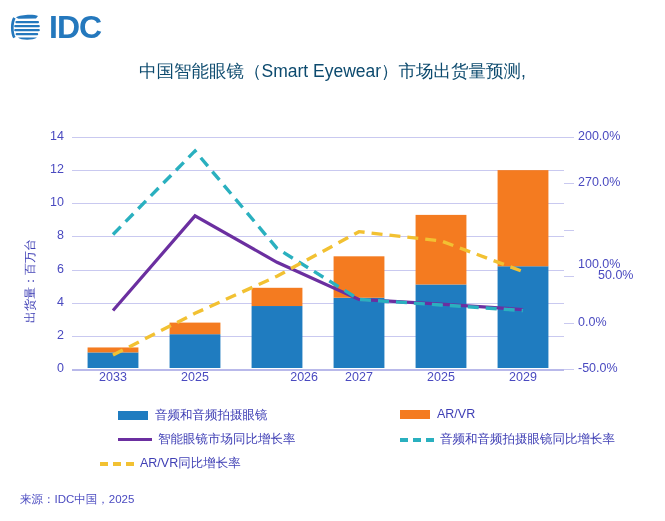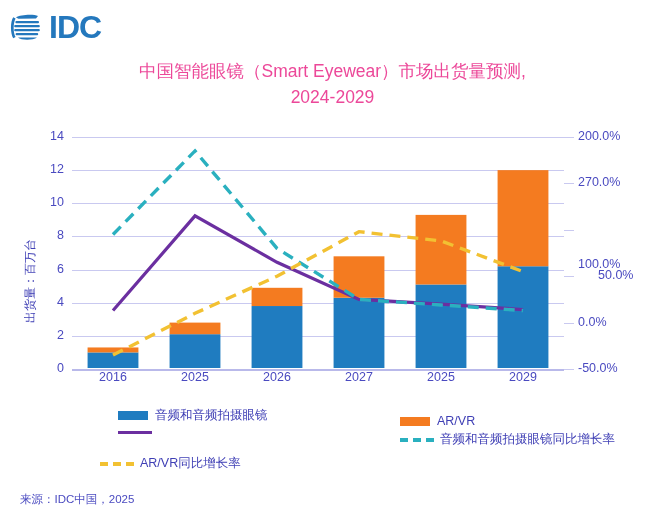--- a/index.html
+++ b/index.html
@@ -16,21 +16,21 @@
   #logo .globe{width:38px;height:38px;position:relative;margin-right:1px;}
   #logo .wordmark{
     font-size:32px;font-weight:700;letter-spacing:-1px;
     color:#2478bd;line-height:38px;
     font-family:"Liberation Sans","DejaVu Sans",sans-serif;
   }
   
   #title{
     position:absolute;left:40px;top:58px;width:585px;
     text-align:center;font-size:17.5px;line-height:26px;
-    color:#ec4899;font-weight:400;
+    color:#0c4a6e;font-weight:400;
   }
   #title .l2{display:block;}
   
   #plot-wrap{position:absolute;left:0;top:128px;width:665px;height:265px;}
   #ylabel-left{
     position:absolute;left:22px;top:195px;
     font-size:12px;color:#3f3fb5;
     transform:rotate(-90deg);transform-origin:left top;
     white-space:nowrap;
   }
@@ -71,21 +71,20 @@
         <path d="M8 29.5 L27 29.5 C23 32.5 11 32.5 8 29.5 Z"></path>
         <path d="M3.2 9.2 C0.2 13.5 0.2 25.5 3.2 30.2 L5.6 29 C3 24.6 3 14.8 5.6 10.4 Z"></path>
       </g>
     </svg>
   </span>
   <span class="wordmark">IDC</span>
 </div>
 
 <div id="title">
   <span>中国智能眼镜（Smart Eyewear）市场出货量预测,</span>
-  <span class="l2">2024-2029</span>
 </div>
 
 <div id="plot-wrap">
 
   <div id="ylabel-left">出货量：百万台</div>
 
   <div id="grid-layer">
       <div class="gridline" style="top: 9px;"></div>
       <div class="gridline" style="top: 42.1429px;"></div>
       <div class="gridline" style="top: 75.2857px;"></div>
@@ -113,23 +112,23 @@
       <div class="ytick right" style="left: 578px; top: 93.8px; margin-top: 35px;">100.0%</div>
       <div style="position: absolute; left: 564px; width: 10px; height: 1px; background: rgb(201, 201, 240); top: 101.8px;"></div>
       <div class="ytick right" style="left: 578px; top: 140.2px; margin-left: 20px;">50.0%</div>
       <div style="position: absolute; left: 564px; width: 10px; height: 1px; background: rgb(201, 201, 240); top: 148.2px;"></div>
       <div class="ytick right" style="left: 578px; top: 186.6px;">0.0%</div>
       <div style="position: absolute; left: 564px; width: 10px; height: 1px; background: rgb(201, 201, 240); top: 194.6px;"></div>
       <div class="ytick right" style="left: 578px; top: 233px;">-50.0%</div>
       <div style="position: absolute; left: 564px; width: 10px; height: 1px; background: rgb(201, 201, 240); top: 241px;"></div>
     </div>
   <div id="xtick-layer">
-      <div class="xtick" style="left: 72px;">2016</div>
+      <div class="xtick" style="left: 72px;">2033</div>
       <div class="xtick" style="left: 154px;">2025</div>
-      <div class="xtick" style="left: 236px;">2026</div>
+      <div class="xtick" style="left: 236px; text-align: right;">2026</div>
       <div class="xtick" style="left: 318px;">2027</div>
       <div class="xtick" style="left: 400px;">2025</div>
       <div class="xtick" style="left: 482px;">2029</div>
     </div>
 
   <svg id="chart-svg" width="492" height="240">
       <rect x="15.580000000000002" y="224.42857142857144" width="50.839999999999996" height="16.571428571428555" fill="#1f7cc0"></rect>
       <rect x="15.580000000000002" y="219.45714285714286" width="50.839999999999996" height="4.971428571428589" fill="#f47b20"></rect>
       <rect x="97.58" y="206.2" width="50.839999999999996" height="34.80000000000001" fill="#1f7cc0"></rect>
       <rect x="97.58" y="194.6" width="50.839999999999996" height="11.599999999999994" fill="#f47b20"></rect>
@@ -145,26 +144,27 @@
       <polyline points="41,106.44 123,22.920000000000016 205,120.36 287,171.4 369,176.968 451,182.536" fill="none" stroke="#2ab0bf" stroke-width="3.4" stroke-linecap="butt" stroke-linejoin="miter" stroke-dasharray="11 7"></polyline>
       <polyline points="41,227.08 123,185.32 205,148.2 287,103.656 369,112.93599999999998 451,143.56" fill="none" stroke="#f2c132" stroke-width="3.4" stroke-linecap="butt" stroke-linejoin="miter" stroke-dasharray="11 7"></polyline>
     </svg>
 </div>
 
 <div id="legend">
     <div class="lg-item" style="left: 118px; top: 2px;">
       <span class="swatch" style="background: rgb(31, 124, 192);"></span>
       <span>音频和音频拍摄眼镜</span>
     </div>
-    <div class="lg-item" style="left: 400px; top: 2px; margin-top: 7px;">
+    <div class="lg-item" style="left: 400px; top: 2px;">
       <span class="swatch" style="background: rgb(244, 123, 32);"></span>
       <span>AR/VR</span>
     </div>
     <div class="lg-item" style="left: 118px; top: 26px;">
       <span class="lg-line" style="background: rgb(107, 47, 160);"></span>
+      <span>智能眼镜市场同比增长率</span>
     </div>
     <div class="lg-item" style="left: 100px; top: 50px;">
       <span class="lg-dash" style="color: rgb(242, 193, 50);"></span>
       <span>AR/VR同比增长率</span>
     </div>
     <div class="lg-item" style="left: 400px; top: 26px;">
       <span class="lg-dash" style="color: rgb(42, 176, 191);"></span>
       <span>音频和音频拍摄眼镜同比增长率</span>
     </div>
   </div>

